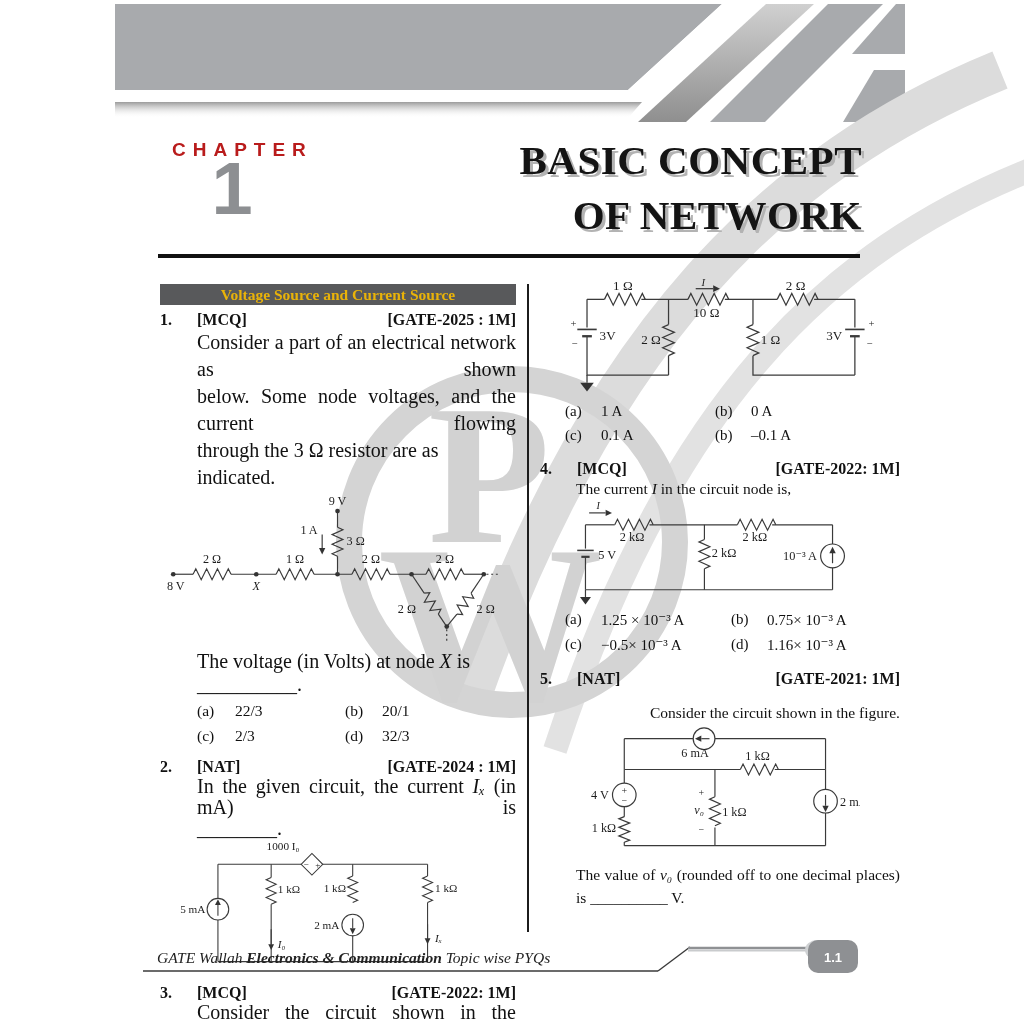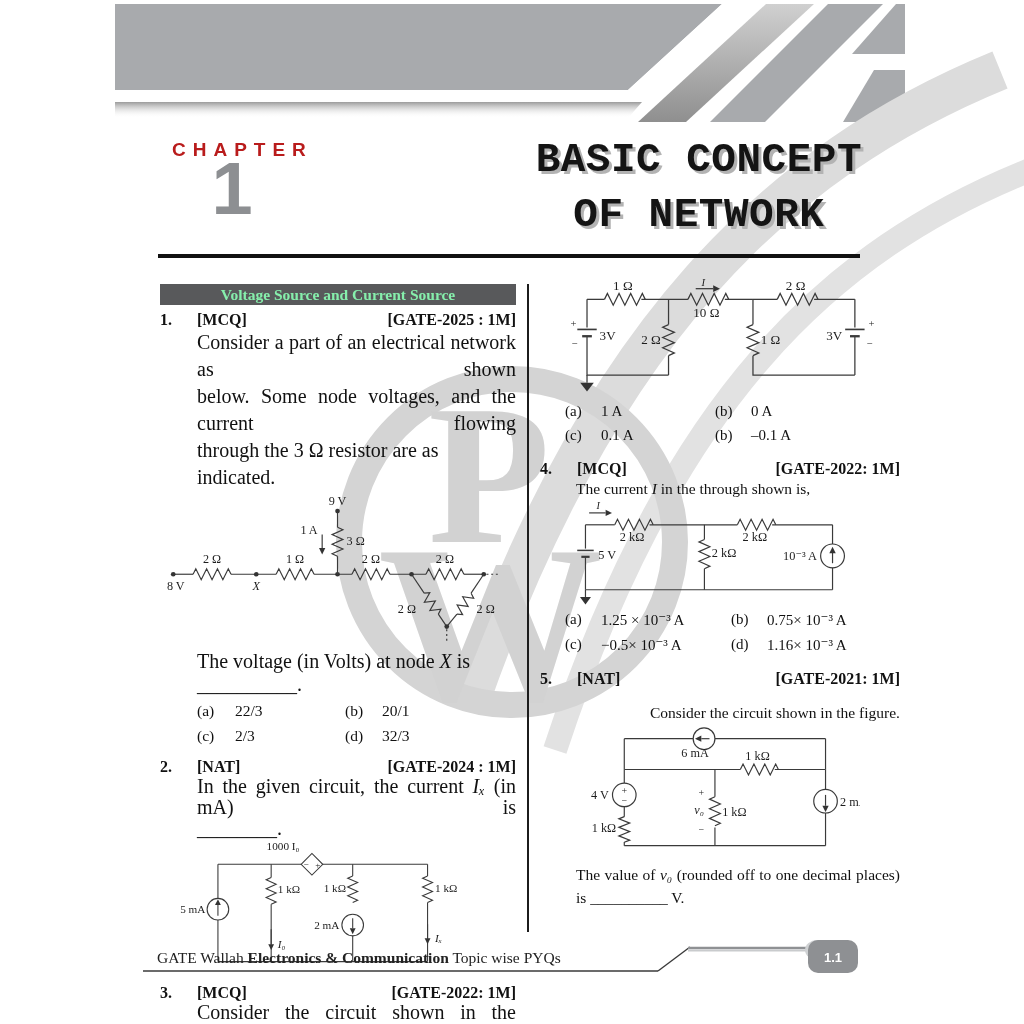--- a/index.html
+++ b/index.html
@@ -5,33 +5,33 @@
   html,body{margin:0;padding:0;background:#fff;}
   .page{position:relative;width:1024px;height:1024px;background:#fff;overflow:hidden;
         font-family:"Liberation Serif","DejaVu Serif",serif;color:#111;}
   
   .banner{position:absolute;left:115px;top:4px;width:790px;height:118px;}
   
   .chapter-label{position:absolute;left:172px;top:139px;font-family:"Liberation Sans","DejaVu Sans",sans-serif;
                  font-weight:bold;font-size:19px;letter-spacing:7px;color:#b91c1c;}
   .chapter-num{position:absolute;left:200px;top:152px;width:64px;text-align:center;
                font-family:"Liberation Sans","DejaVu Sans",sans-serif;font-weight:bold;font-size:74px;color:#8d8f92;line-height:1;}
-  .chap-title{position:absolute;right:162px;top:133px;text-align:center;
-              font-family:Liberation Mono, monospace;font-weight:800;font-size:41px;line-height:1.34;
+  .chap-title{position:absolute;right:162px;top:133px;text-align:right;
+              font-family:Liberation Serif, serif;font-weight:800;font-size:41px;line-height:1.34;
               color:#141414;text-shadow:3px 3px 0 #b3b3b3;letter-spacing:.5px;}
   .head-rule{position:absolute;left:158px;top:254px;width:702px;height:3.5px;background:#111;}
   
   .watermark{position:absolute;left:0;top:0;z-index:0;}
   
   .col{position:absolute;z-index:1;}
   .col-left{left:160px;top:284px;width:356px;}
   .col-right{left:540px;top:278px;width:360px;}
   .divider{position:absolute;left:527px;top:284px;width:1.6px;height:648px;background:#1c1c1c;z-index:1;}
   
-  .section-band{height:21px;background:#58595b;color:#86efac;font-weight:bold;font-size:15.5px;
+  .section-band{height:21px;background:#58595b;color:#eab308;font-weight:bold;font-size:15.5px;
                 text-align:center;line-height:21px;margin-bottom:6px;}
   .qhead{display:flex;font-weight:bold;font-size:16px;margin-top:0;}
   .qhead .qnum{width:37px;}
   .qhead .qtag{margin-left:auto;}
   .qbody{padding-left:37px;font-size:20px;}
   .qbody-r{padding-left:25px;font-size:15.5px;}
   .jline{text-align:justify;text-align-last:justify;}
   .lline{text-align:left;}
   .lh-tall{line-height:27px;}
   .lh-med{line-height:21px;}
@@ -47,21 +47,21 @@
   .ckt .dot{fill:#333;stroke:none;}
   .ckt .ah{fill:#333;stroke:none;}
   .ckt text{font-family:"Liberation Serif","DejaVu Serif",serif;font-size:13.5px;fill:#1d1d1d;}
   .ckt text.sm{font-size:11px;}
   .ckt text.it{font-style:italic;}
   .ckt .bat-l{stroke-width:1.7;}
   .ckt .bat-s{stroke-width:2.4;}
   
   .footer{position:absolute;left:140px;top:938px;width:760px;height:46px;z-index:2;}
   .footer-art{position:absolute;left:0;top:0;}
-  .footer-text{position:absolute;left:17px;top:11px;font-size:15.5px;color:#222;}
+  .footer-text{position:absolute;left:17px;top:11px;font-style:italic;font-size:15.5px;color:#222;}
   .footer-text b{font-weight:bold;}
   .badge-label{position:absolute;left:668px;top:4px;width:50px;height:31px;color:#fff;
                font-family:"Liberation Sans","DejaVu Sans",sans-serif;font-weight:bold;font-size:13px;
                text-align:center;line-height:31px;}
 </style>
 </head>
 <body>
 
 <div class="page">
 
@@ -289,21 +289,21 @@
       <span>0.1 A</span>
       <span>(b)</span>
       <span>–0.1 A</span>
     </div>
 
     <div class="qhead" style="margin-top:16px;">
       <span class="qnum">4.</span>
       <span>[MCQ]</span>
       <span class="qtag">[GATE-2022: 1M]</span>
     </div>
-    <div class="qbody-r lh-med" style="padding-left:36px;"><span>The current </span><span class="var">I</span><span> in the through shown is,</span></div>
+    <div class="qbody-r lh-med" style="padding-left:36px;"><span>The current </span><span class="var">I</span><span> in the circuit node is,</span></div>
 
     <svg class="ckt" width="302" viewBox="0 0 330 115" style="margin-left:18px;margin-top:2px;">
       <text x="42" y="9" class="it sm">I</text>
       <line x1="34" y1="13" x2="52" y2="13"></line>
         <polygon class="ah" points="52,9.5 52,16.5 59,13"></polygon>
       <path d="M30,26 H62"></path>
       <path d="M62,26 l3,-6 l6,12 l6,-12 l6,12 l6,-12 l6,12 l6,-12 l3,6"></path>
       <text x="81" y="44" text-anchor="middle">2 kΩ</text>
       <path d="M100,26 H196"></path>
       <path d="M196,26 l3,-6 l6,12 l6,-12 l6,12 l6,-12 l6,12 l6,-12 l3,6"></path>

